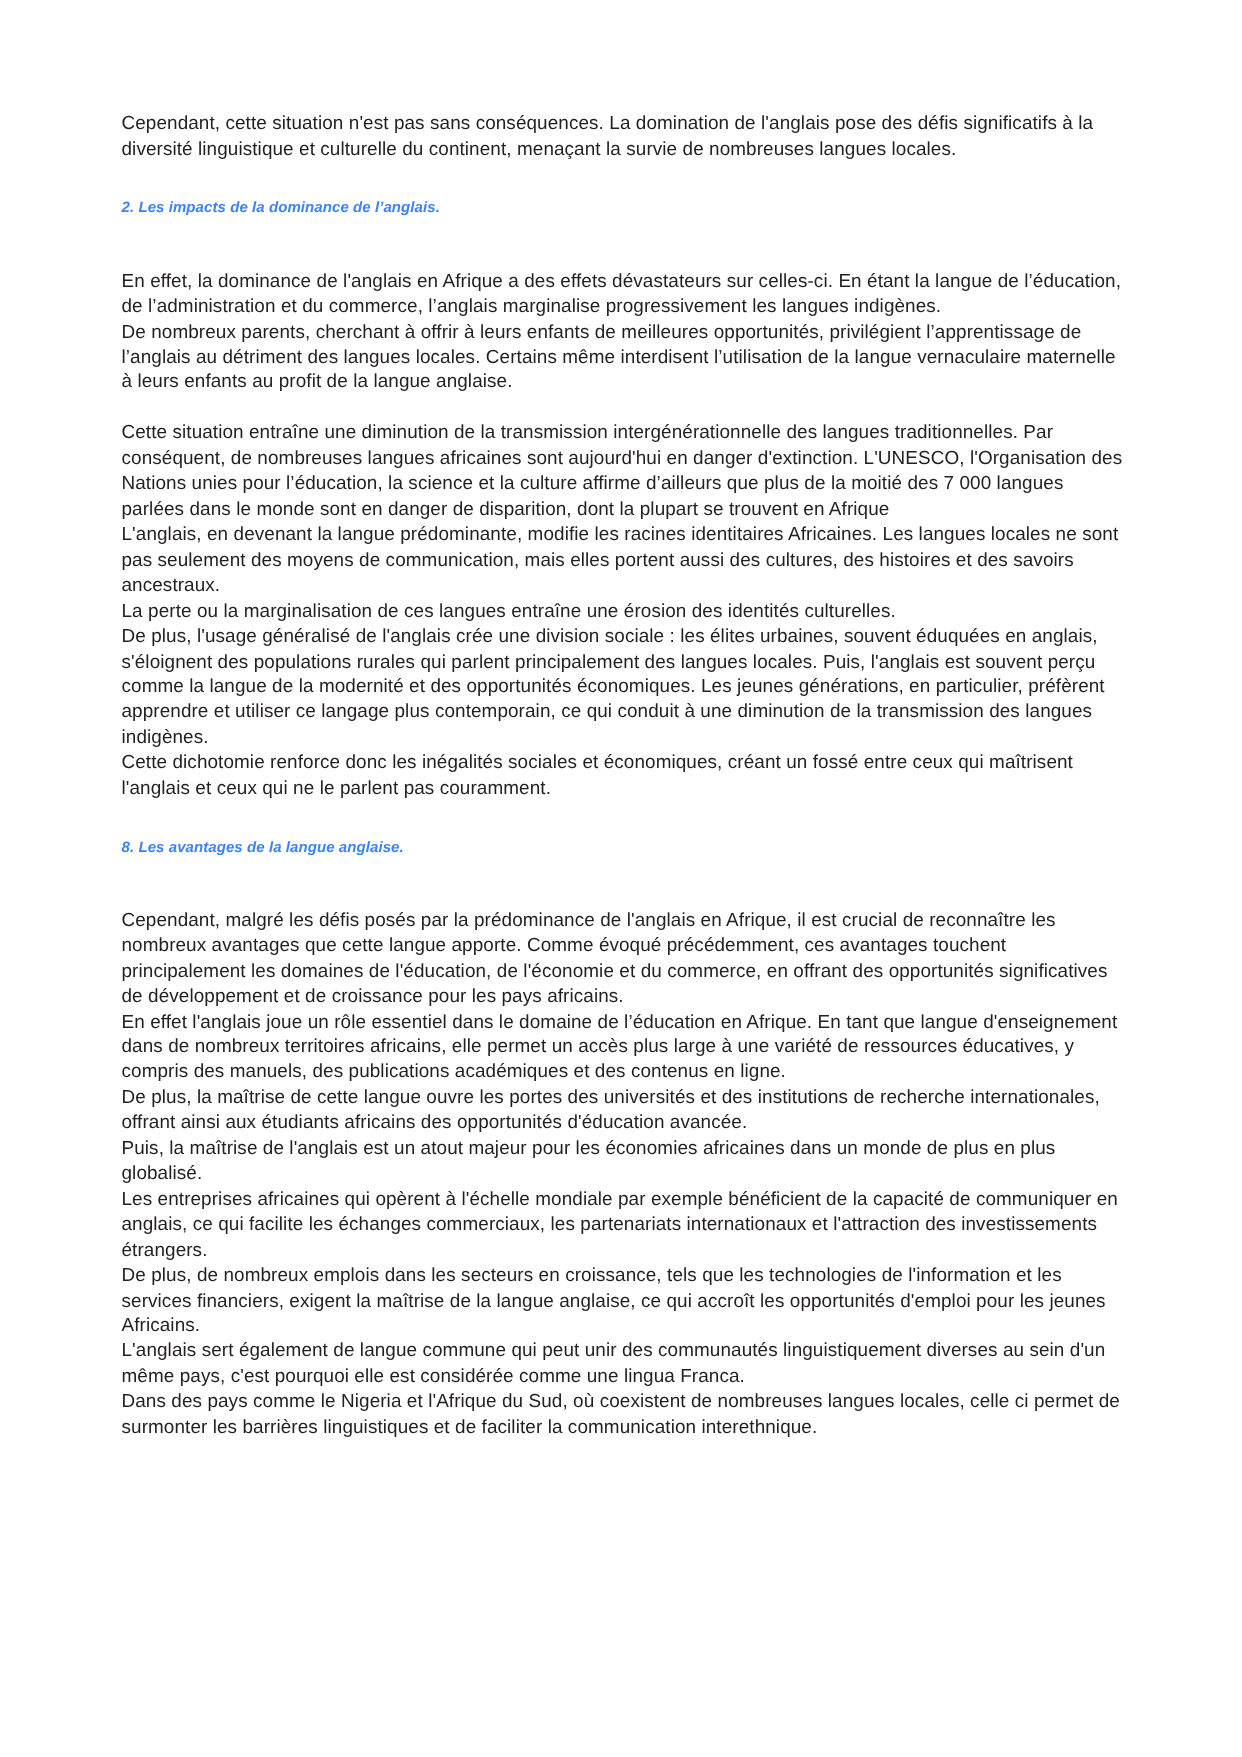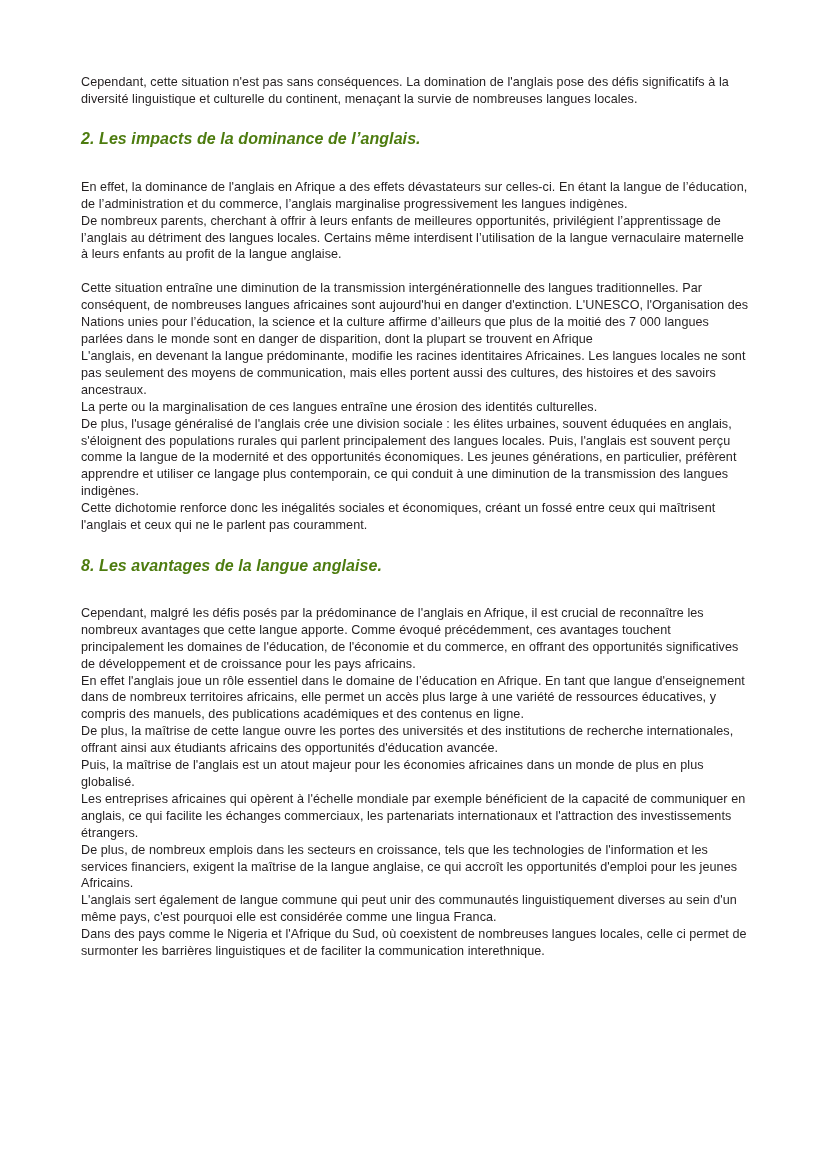--- a/index.html
+++ b/index.html
@@ -31,25 +31,25 @@
     line-height: 16.9px;
     color: #231f20;
     text-align: left;
     margin: 0;
     white-space: pre-line;
     letter-spacing: 0.005em;
   }
 
   .heading {
     font-family: "Liberation Sans", sans-serif;
-    font-size: 16px;
+    font-size: 10px;
     line-height: 19px;
     font-weight: bold;
     font-style: italic;
-    color: #4d7c0f;
+    color: #3b82f6;
     margin: 0;
     letter-spacing: 0.005em;
   }
 
   
   .gap-intro-heading { height: 21px; }
   .gap-heading-body  { height: 31px; }
   .gap-para          { height: 17px; }
   .gap-body-heading  { height: 22px; }
   .gap-heading-body2 { height: 30px; }

